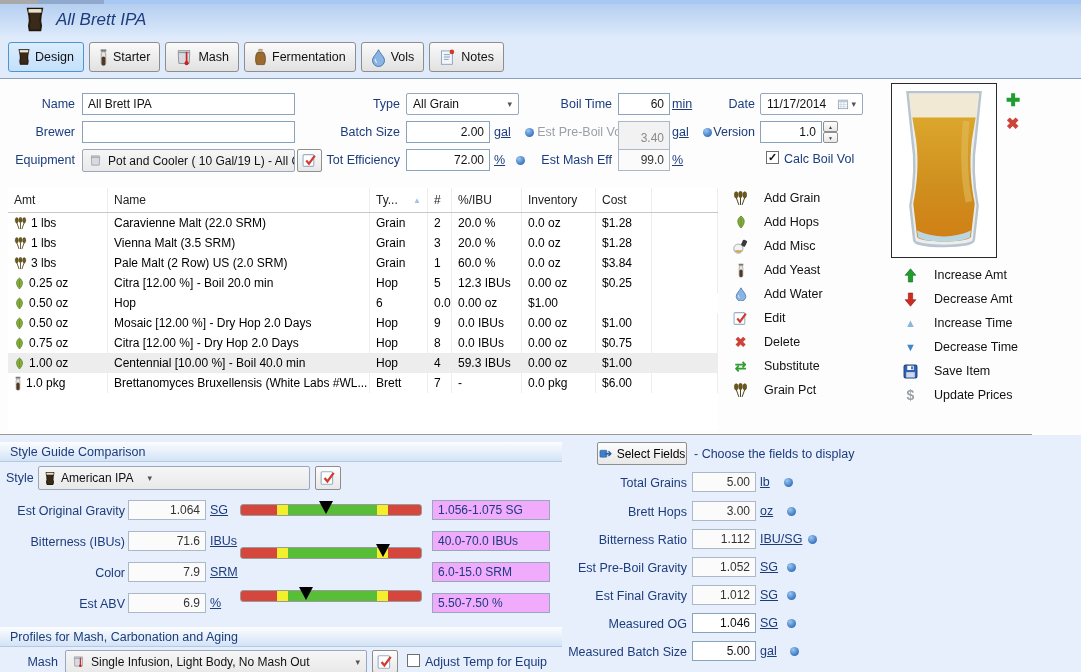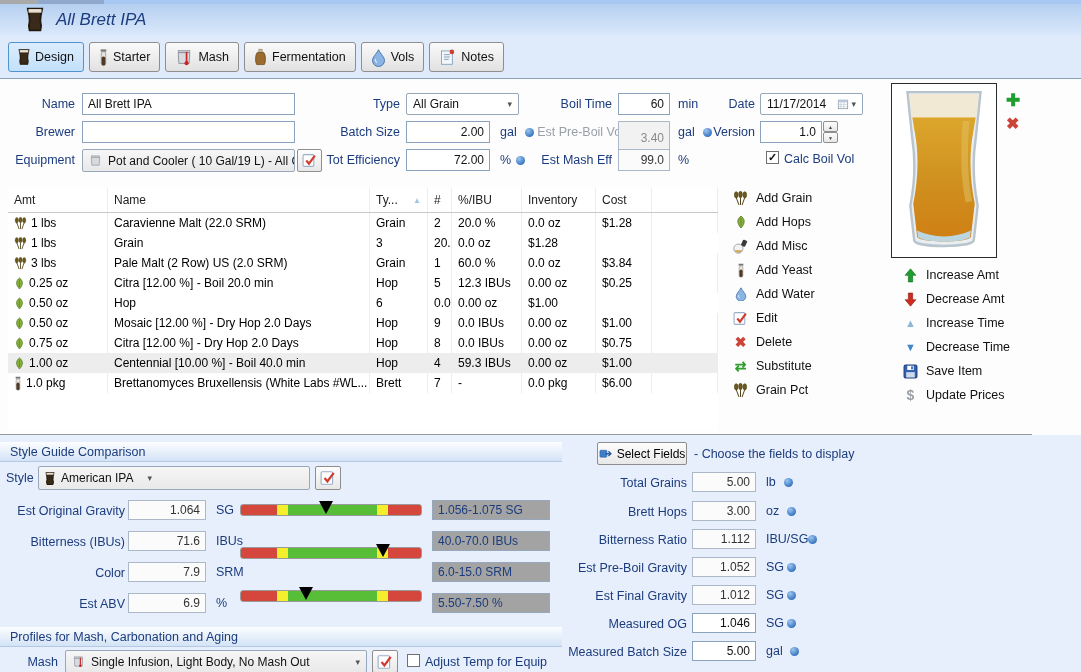--- a/index.html
+++ b/index.html
@@ -12,21 +12,21 @@
   body{font-family:"Liberation Sans",sans-serif;background:#fff;}
   #app{position:relative;width:1081px;height:672px;background:#fdfdfe;overflow:hidden;}
   .abs{position:absolute;}
   .lbl{color:var(--navy);font-size:12.5px;text-align:right;white-space:nowrap;}
   .graylbl{color:#9aa0a8;}
   .ibox{border:1px solid var(--border);background:#fff;font-size:12px;color:#111;
         font-family:"Liberation Sans",sans-serif;padding:0 5px;}
   .num{text-align:right;}
   .ro{border:1px solid var(--ro-border);background:#f2f2f2;color:#8a8a8a;}
   .ro2{border:1px solid var(--ro-border);background:#fbfbfb;color:#333;}
-  .unit{color:var(--navy);font-size:12.5px;margin-left:6px;white-space:nowrap;}
+  .unit{color:var(--navy);font-size:12.5px;white-space:nowrap;text-decoration:underline;}
   .dot{display:inline-block;width:9px;height:9px;border-radius:50%;margin-left:6px;
        background:radial-gradient(circle at 35% 30%,#9cc6ee,#3a77c2 70%);vertical-align:middle;}
   
   #topstrip{left:0;top:0;width:1081px;height:4px;
     background:linear-gradient(to right,#a9a9a9 0 38px,#8fa8cc 38px 104px,#a6c8f3 104px 100%);}
   #titlebar{left:0;top:4px;width:1081px;height:32px;
     background:linear-gradient(#b5cff0,#dbe9fb);display:flex;align-items:center;}
   #title{font-size:17px;font-style:italic;color:var(--navy);margin-left:56px;}
   #toolbar{left:0;top:36px;width:1081px;height:43px;background:#dfeafb;border-bottom:1px solid #8aa0b8;
     display:flex;align-items:center;gap:5px;padding-left:8px;}
@@ -42,32 +42,32 @@
   .checkbox{width:13px;height:13px;border:1px solid #707070;background:#fff;display:flex;
     align-items:center;justify-content:center;font-size:11px;font-weight:bold;color:#111;}
   
   #grid{left:8px;top:188px;width:710px;height:243px;background:#fff;font-size:12px;}
   .trow,#ghead{display:grid;grid-template-columns:100px 262px 58px 24px 70px 74px 56px 1fr;align-items:center;height:20px;}
   #ghead{height:25px;border-bottom:1px solid #c8c8c8;color:#222;}
   #ghead>div,.trow>div{padding-left:6px;border-right:1px solid #ededed;height:100%;display:flex;align-items:center;gap:4px;overflow:hidden;white-space:nowrap;}
   .trow.sel{background:#ededed;}
   .sort{color:#9cc6e8;font-size:8px;margin-left:auto;margin-right:6px;}
   
-  .action{display:flex;align-items:center;gap:7px;height:24px;font-size:12.5px;color:#111;cursor:default;}
+  .action{display:flex;align-items:center;gap:15px;height:24px;font-size:12.5px;color:#111;cursor:default;}
   .aicon{width:17px;display:flex;justify-content:center;align-items:center;}
   
   #bottom{left:0;top:435px;width:1081px;height:237px;background:#e8effc;}
   #divider{left:0;top:434px;width:1032px;height:1px;background:#9a9a9a;}
   .hdrbar{background:linear-gradient(#fcfdfe,#d3e3f6);border-bottom:1px solid #b3c9e4;color:var(--navy);
     font-size:12.5px;display:flex;align-items:center;padding-left:10px;}
   .gauge{position:relative;height:12px;border-radius:3px;border:1px solid #9a9a9a;
     background:linear-gradient(to right,var(--red) 0 20%,var(--yellow) 20% 26%,var(--green) 26% 75.5%,var(--yellow) 75.5% 81.5%,var(--red) 81.5% 100%);}
   .marker{position:absolute;top:-4px;width:0;height:0;border-left:7px solid transparent;
     border-right:7px solid transparent;border-top:13px solid #000;transform:translateX(-7px);}
-  .rangebox{border:1px solid #98a8bc;background:#a3a3a3;font-size:12px;color:var(--navy);display:flex;align-items:center;padding-left:5px;}
+  .rangebox{border:1px solid #98a8bc;background:#f0abfc;font-size:12px;color:var(--navy);display:flex;align-items:center;padding-left:5px;}
   .glyph-green{color:#1f9e2f;font-weight:bold;}
   .glyph-red{color:#cc3a2e;font-weight:bold;}
   svg{display:block;}
 </style>
 </head>
 <body>
 
 <div id="app">
 
   <div class="abs" id="topstrip"></div>
@@ -283,20 +283,21 @@
               <g fill="#6b5a1c" stroke="#4a3d10" stroke-width="0.5">
                 <ellipse cx="3" cy="3.6" rx="1.7" ry="3"></ellipse>
                 <ellipse cx="7" cy="3.2" rx="1.7" ry="3"></ellipse>
                 <ellipse cx="11" cy="3.6" rx="1.7" ry="3"></ellipse>
               </g>
               <path d="M3 6 L5.5 13 M7 6 L7 13 M11 6 L8.5 13" stroke="#4a3d10" stroke-width="0.9" fill="none"></path>
             </svg>
           </span>
           <span>1 lbs</span>
         </div>
+      <div>Vienna Malt (3.5 SRM)</div>
         <div>Grain</div>
         <div>3</div>
         <div>20.0 %</div>
         <div>0.0 oz</div>
         <div>$1.28</div>
         <div></div>
     </div>
     <div class="trow">
       <div>
           <span>

